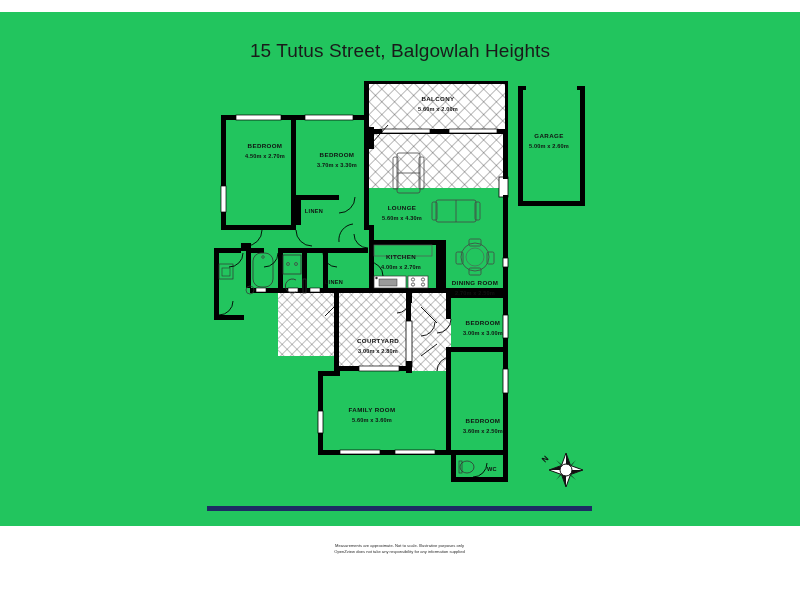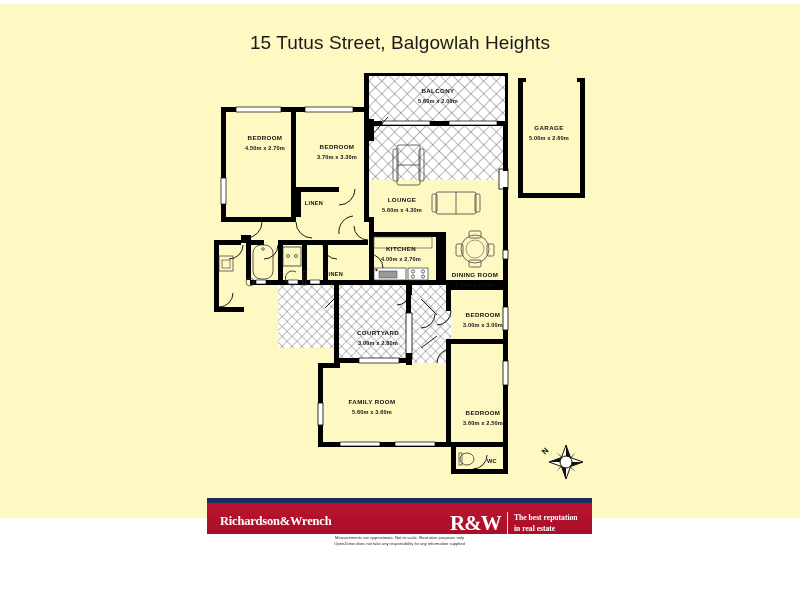--- a/index.html
+++ b/index.html
@@ -9,24 +9,24 @@
   }
   body {
     width: 800px;
     height: 600px;
     font-family: "Liberation Sans", sans-serif;
     position: relative;
     overflow: hidden;
   }
   #page {
     position: absolute;
-    left: 0; top: 4px;
+    left: 0; top: 12px;
     width: 800px;
     height: 514px;
-    background: #fef9c3;
+    background: #22c55e;
   }
   #plan-title {
     position: absolute;
     left: 0;
     top: 28px;
     width: 800px;
     text-align: center;
     font-size: 19px;
     font-weight: 400;
     color: #1a1a1a;
@@ -405,29 +405,20 @@
       <path d="M10,10 L2.5,4 L0,0 Z" fill="#111111" opacity="0.9"></path>
       <path d="M10,-10 L4,-2.5 L0,0 Z" fill="#111111" opacity="0.9"></path>
       <path d="M-10,10 L-4,2.5 L0,0 Z" fill="#111111" opacity="0.9"></path>
       <circle cx="0" cy="0" r="6" fill="#ffffff" stroke="#111111" stroke-width="1"></circle>
       <text x="-19" y="-9" font-family="Liberation Sans, sans-serif" font-size="8" font-weight="bold" fill="#111111" text-anchor="middle" transform="rotate(-45 -19 -9)">N</text>
     </g>
   </svg>
 
   <div id="footer-band">
     <div id="footer-topstripe"></div>
-    <div id="footer-main">
-      <div id="rw-brand-left">Richardson&amp;Wrench</div>
-      <div id="rw-monogram">R&amp;W</div>
-      <div id="rw-divider"></div>
-      <div id="rw-tagline">
-        <span>The best reputation</span><br>
-        <span>in real estate</span>
-      </div>
-    </div>
   </div>
 
   <div id="disclaimer">
     <span class="dl-line">Measurements are approximate. Not to scale. Illustrative purposes only</span>
     <span class="dl-line">OpenZview does not take any responsibility for any information supplied</span>
   </div>
 
 </div>
 
 </body></html>

